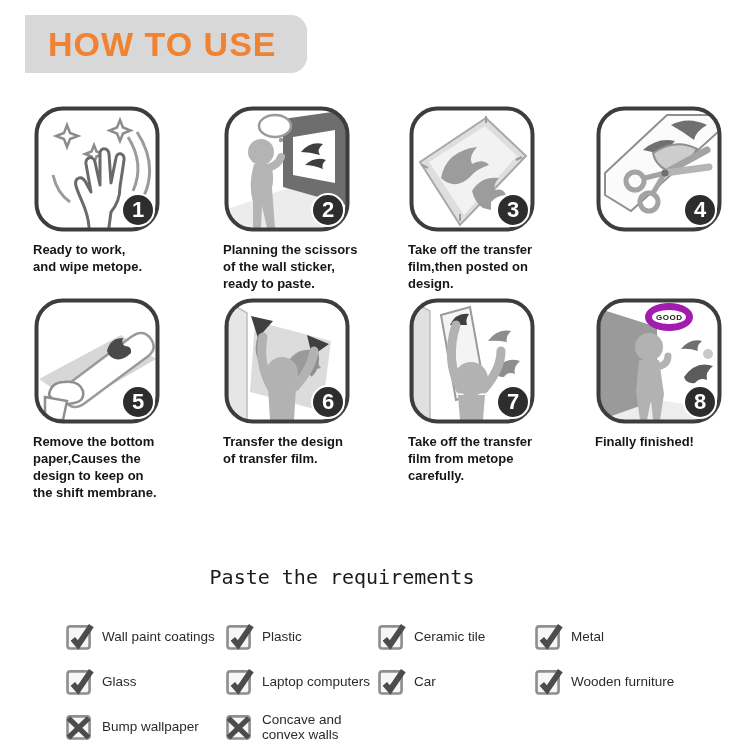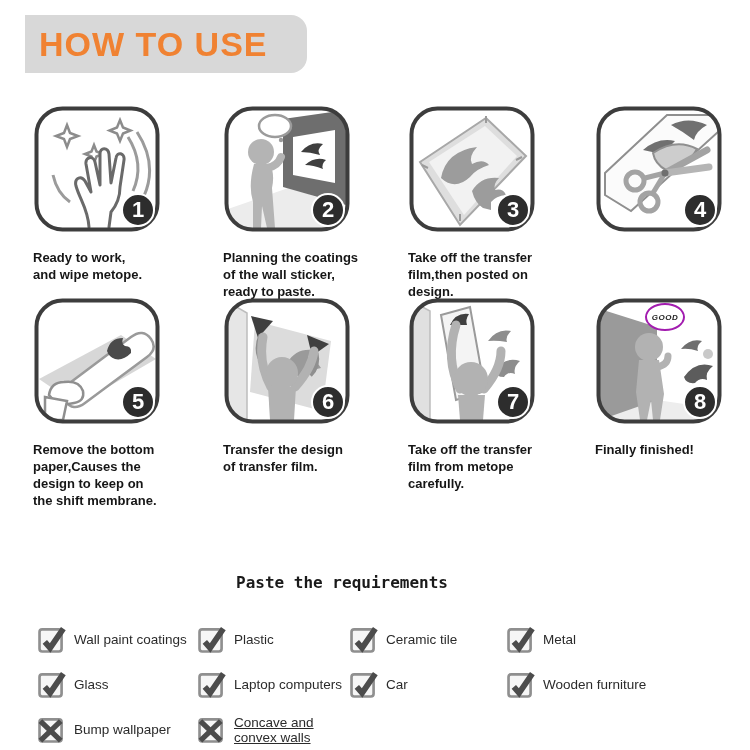--- a/index.html
+++ b/index.html
@@ -3,56 +3,56 @@
 <meta charset="utf-8">
 <style>
   * { margin:0; padding:0; box-sizing:border-box; }
   body {
     width:750px; height:750px; background:#ffffff; overflow:hidden;
     font-family:"Liberation Sans", sans-serif; color:#1c1c1c;
   }
   .header {
     margin:15px 0 0 25px; width:282px; height:58px;
     background:#d8d8d8; border-radius:0 16px 16px 0;
-    display:flex; align-items:center; padding-left:14px;
+    display:flex; align-items:center; padding-left:23px;
   }
   .header span {
     font-size:34px; font-weight:bold; color:#f08232; letter-spacing:1px;
   }
   .steps {
     margin-top:32px; padding-left:33px;
     display:grid; grid-template-columns:190px 185px 187px 145px;
     grid-template-rows:192px auto;
   }
   .step { position:relative; }
   .icon-box { position:relative; width:128px; height:128px; }
   .icon-box svg { display:block; }
   .badge {
     position:absolute; right:6px; bottom:6px; width:34px; height:34px;
     border-radius:50%; background:#2d2d2d; border:2px solid #ffffff;
     color:#ffffff; font-weight:bold; font-size:22px;
     display:flex; align-items:center; justify-content:center;
   }
   .bubble {
     position:absolute; left:50px; top:6px; min-width:40px; height:28px;
-    background:#ffffff; border:2px solid #a21caf; border-radius:50%;
+    background:#ffffff; border:7px solid #a21caf; border-radius:50%;
     color:#222222; font-weight:bold; font-size:8px; letter-spacing:.5px;
-    display:flex; align-items:center; justify-content:center; padding:0 4px;font-style:italic;
+    display:flex; align-items:center; justify-content:center; padding:0 4px;
   }
   .caption {
-    margin-top:17px; font-size:13px; font-weight:bold; line-height:1.3;
+    margin-top:9px; font-size:13px; font-weight:bold; line-height:1.3;
     color:#161616; white-space:pre-line; max-width:180px;
   }
   .req-title {
     margin-top:63px; text-align:center; padding-right:66px;
-    font-family:"DejaVu Sans Mono", monospace; font-weight:bold;
-    font-size:16px; color:#1a1a1a;
+    font-family:"DejaVu Sans Mono", monospace; font-weight:normal;
+    font-size:20px; color:#1a1a1a;
   }
   .req-grid {
-    margin-top:26px; padding-left:36px;
+    margin-top:26px; padding-left:64px;
     display:grid; grid-template-columns:160px 152px 157px 150px;
     grid-auto-rows:45px;
   }
   .req-item { display:flex; align-items:center; }
   .req-item svg { flex:0 0 auto; overflow:visible; }
   .req-label { margin-left:8px; font-size:13.5px; color:#2b2b2b; line-height:1.15; }
 </style>
 </head>
 <body>
 
@@ -106,21 +106,21 @@
           <ellipse cx="52" cy="21" rx="16" ry="11" fill="#ffffff" stroke="#9b9b9b" stroke-width="2.5"></ellipse>
           <circle cx="58" cy="35" r="2.2" fill="#9b9b9b"></circle>
           <circle cx="38" cy="47" r="13" fill="#b4b4b4"></circle>
           <path d="M44,63 q11,-2 14,-11" stroke="#b4b4b4" stroke-width="8" fill="none" stroke-linecap="round"></path>
           <path d="M31,59 q-6,22 -1,38 l0,26 8,0 1,-22 5,22 8,0 -3,-40 q3,-14 -2,-24 z" fill="#b4b4b4"></path>
         </g>
         <rect x="3.5" y="3.5" width="121" height="121" rx="26" fill="none" stroke="#3d3d3d" stroke-width="4"></rect>
       </svg>
       <div class="badge">2</div>
     </div>
-    <div class="caption">Planning the coatings
+    <div class="caption">Planning the scissors
 of the wall sticker,
 ready to paste.</div>
   </div>
 
   <div class="step">
     <div class="icon-box">
       <svg width="128" height="128" viewBox="0 0 128 128">
         <defs>
             <clipPath id="c3">
               <rect x="5" y="5" width="118" height="118" rx="24"></rect>
@@ -370,17 +370,17 @@
     <span class="req-label">Bump wallpaper</span>
   </div>
 
 
   <div class="req-item">
 
     <svg width="30" height="30" viewBox="0 0 34 34">
         <rect x="4" y="5" width="25" height="25" rx="3" fill="#f6f6f6" stroke="#8f8f8f" stroke-width="3"></rect>
         <path d="M5,7 L28,29 M28,7 L5,29" stroke="#4c4c4c" stroke-width="6" fill="none"></path>
       </svg>
-    <span class="req-label" style="max-width:110px;text-decoration:underline;">Concave and convex walls</span>
+    <span class="req-label" style="max-width:110px;">Concave and convex walls</span>
   </div>
 
 
 </div>
 
 </body></html>

